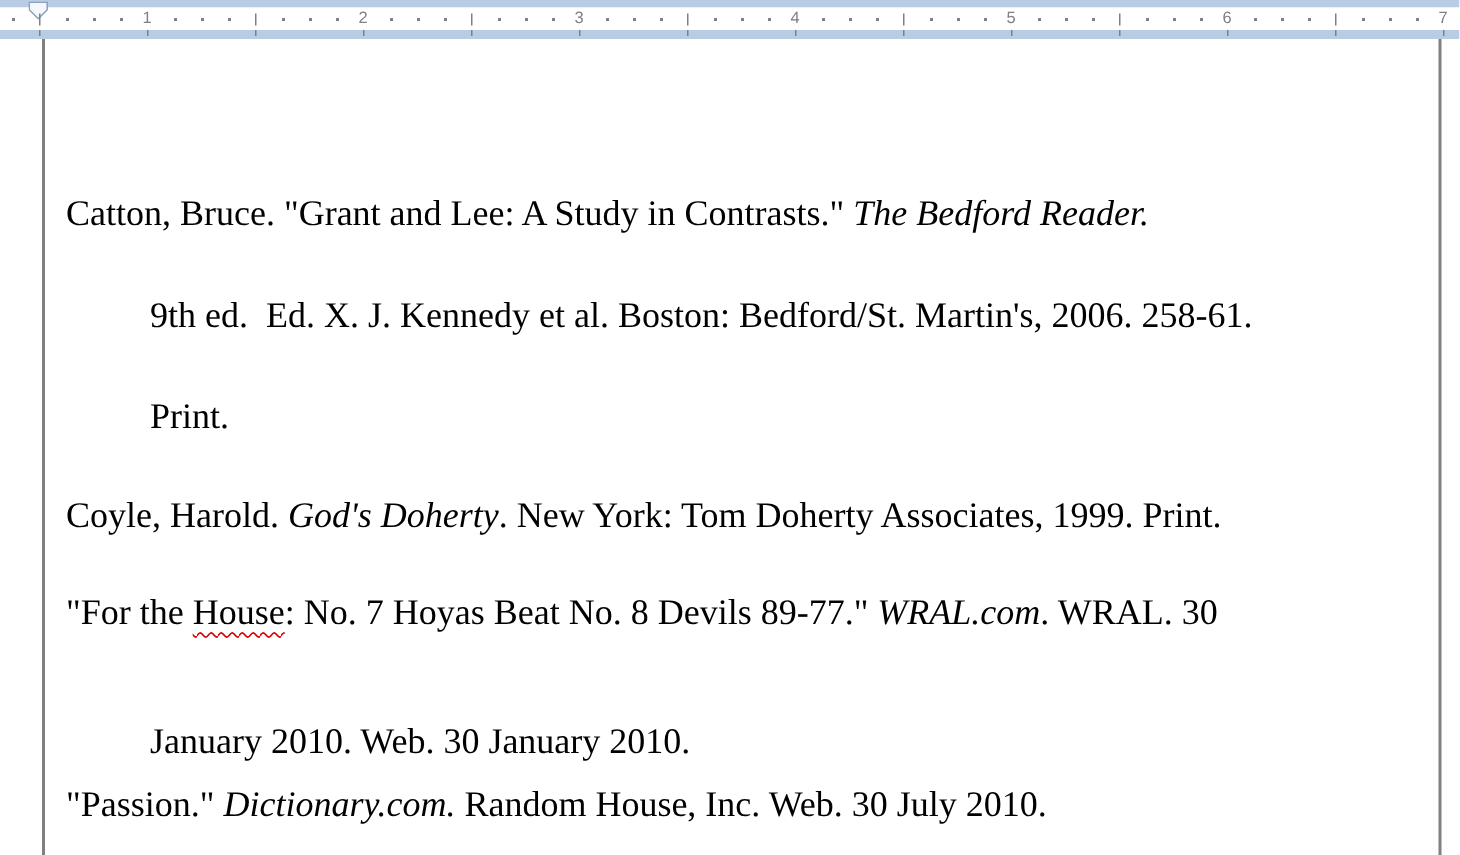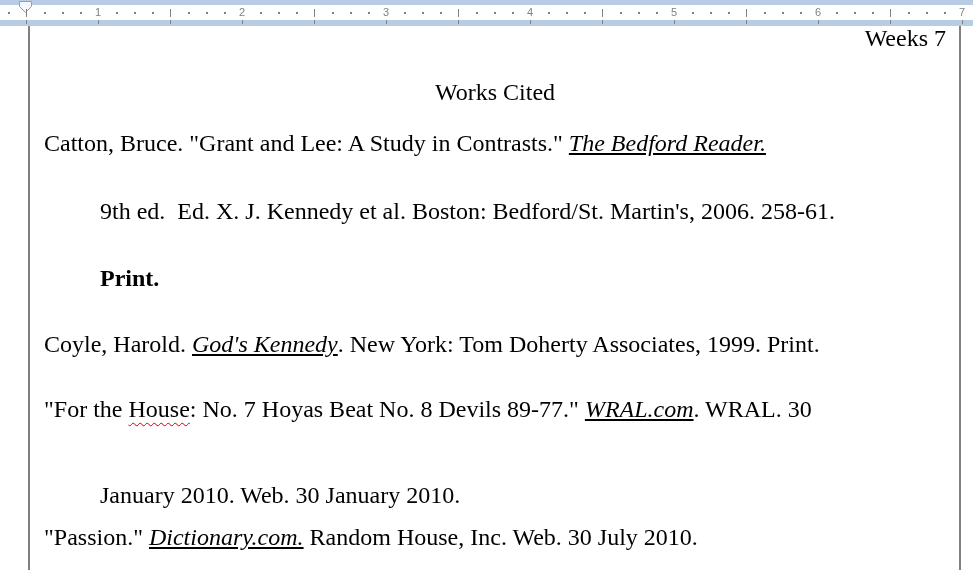--- a/index.html
+++ b/index.html
@@ -29,21 +29,21 @@
   .boundary.right{left:959px;}
 
   
   .doc{position:absolute;left:0;top:0;width:973px;height:570px;}
   .doc-line{position:absolute;white-space:pre;font-size:24px;line-height:30px;}
   .full-line{left:44px;width:902px;}
   .flush{left:44px;}
   .indent{left:100px;}
   .align-right{text-align:right;}
   .align-center{text-align:center;}
-  .it{font-style:italic;text-decoration:underline;}
+  .it{font-style:italic;}
   .spell{text-decoration-line:underline;text-decoration-style:wavy;
          text-decoration-color:var(--squiggle);text-decoration-thickness:1px;
          text-underline-offset:5px;}
 </style>
 </head>
 <body>
 
 <div class="ruler">
   <div class="ruler-strip-top"></div>
   <div class="ruler-band"></div>
@@ -118,24 +118,22 @@
     <div class="tick-dot" style="left: 926px;"></div>
     <div class="tick-dot" style="left: 944px;"></div>
     <div class="tick-num" style="left: 962px;">7</div>
     <div class="tick-bottom" style="left: 962px;"></div>
   </div>
 
 <div class="boundary left"></div>
 <div class="boundary right"></div>
 
 <div class="doc">
-  <div class="doc-line full-line align-right" style="top:23px">Weeks 7</div>
-  <div class="doc-line full-line align-center" style="top:77px">Works Cited</div>
   <div id="citations">
       <div class="doc-line flush" style="top: 128px;"><span>Catton, Bruce. "Grant and Lee: A Study in Contrasts." </span><span class="it">The Bedford Reader.</span></div>
       <div class="doc-line indent" style="top: 196px;"><span>9th ed.  Ed. X. J. Kennedy et al. Boston: Bedford/St. Martin's, 2006. 258-61.</span></div>
-      <div class="doc-line indent" style="top: 263px; font-weight: bold;"><span>Print.</span></div>
-      <div class="doc-line flush" style="top: 329px;"><span>Coyle, Harold. </span><span class="it">God's Kennedy</span><span>. New York: Tom Doherty Associates, 1999. Print.</span></div>
+      <div class="doc-line indent" style="top: 263px;"><span>Print.</span></div>
+      <div class="doc-line flush" style="top: 329px;"><span>Coyle, Harold. </span><span class="it">God's Doherty</span><span>. New York: Tom Doherty Associates, 1999. Print.</span></div>
       <div class="doc-line flush" style="top: 394px;"><span>"For the </span><span class="spell">House</span><span>: No. 7 Hoyas Beat No. 8 Devils 89-77." </span><span class="it">WRAL.com</span><span>. WRAL. 30</span></div>
       <div class="doc-line indent" style="top: 480px;"><span>January 2010. Web. 30 January 2010.</span></div>
       <div class="doc-line flush" style="top: 522px;"><span>"Passion." </span><span class="it">Dictionary.com.</span><span> Random House, Inc. Web. 30 July 2010.</span></div>
     </div>
 </div>
 
 </body></html>

